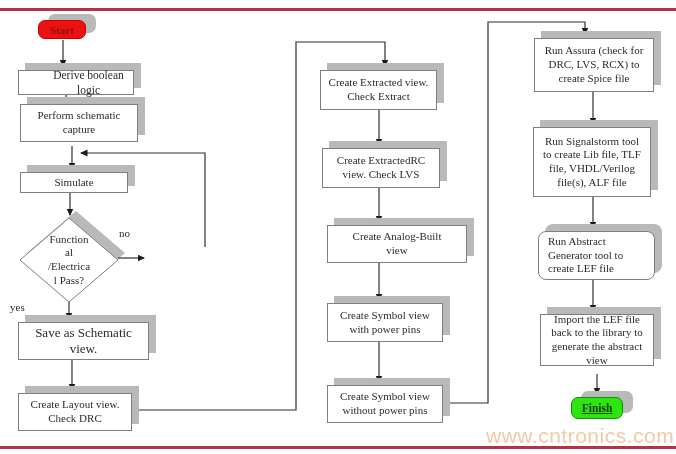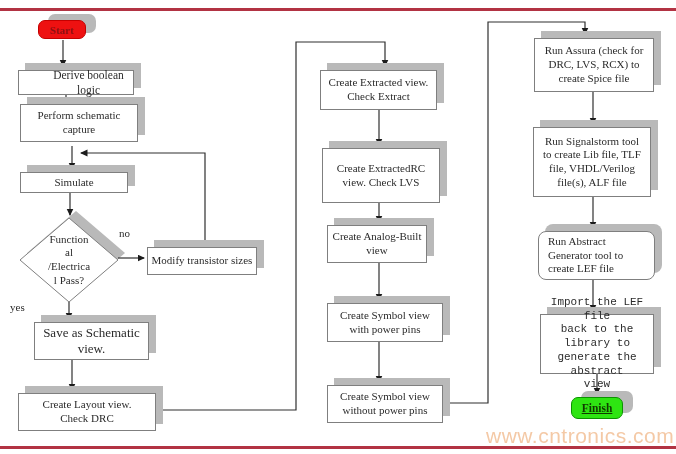--- a/index.html
+++ b/index.html
@@ -30,31 +30,31 @@
   }
   #node-finish{
     left:571px;top:397px;width:52px;height:22px;
     background:var(--finish_fill,#2ee512);border:1.5px solid #0a9400;
     color:#103a00;font-size:11.5px;text-decoration:underline;
   }
   #node-derive{left:18px;top:70px;width:116px;height:25px;font-size:11.5px;padding-left:25px;}
   #node-perform{left:20px;top:104px;width:118px;height:38px;}
   #node-simulate{left:20px;top:172px;width:108px;height:21px;}
   #node-modify{left:147px;top:247px;width:110px;height:28px;}
-  #node-save{left:18px;top:322px;width:115px;height:38px;font-size:13px;margin-left:16px;}
-  #node-layout{left:18px;top:393px;width:138px;height:38px;}
+  #node-save{left:18px;top:322px;width:131px;height:38px;font-size:13px;}
+  #node-layout{left:18px;top:393px;width:114px;height:38px;}
   #node-extracted{left:320px;top:70px;width:117px;height:40px;}
-  #node-extractedrc{left:322px;top:148px;width:118px;height:55px;}
-  #node-analog{left:327px;top:225px;width:100px;height:38px;}
+  #node-extractedrc{left:322px;top:148px;width:118px;height:40px;}
+  #node-analog{left:327px;top:225px;width:140px;height:38px;}
   #node-symbol-with{left:327px;top:303px;width:116px;height:39px;}
   #node-symbol-without{left:327px;top:385px;width:116px;height:38px;}
   #node-assura{left:534px;top:38px;width:120px;height:54px;}
   #node-signalstorm{left:533px;top:127px;width:118px;height:70px;}
   #node-abstract{left:538px;top:231px;width:117px;height:49px;justify-content:flex-start;text-align:left;padding-left:9px;border-radius:8px;}
-  #node-import{left:540px;top:314px;width:114px;height:60px;font-family:Liberation Mono, monospace;}
+  #node-import{left:540px;top:314px;width:114px;height:52px;}
   #decision-label{
     position:absolute;left:30px;top:226px;width:78px;height:68px;z-index:2;
     display:flex;align-items:center;justify-content:center;text-align:center;
     font-size:11px;line-height:1.25;color:#2b2b2b;white-space:pre-line;
   }
   .branch-label{position:absolute;z-index:2;font-size:11px;color:#2b2b2b;}
   #label-no{left:119px;top:227px;}
   #label-yes{left:10px;top:301px;}
   #watermark{
     position:absolute;left:486px;top:424px;z-index:3;
@@ -116,21 +116,20 @@
 
   <div id="decision-label">Function
 al
 /Electrica
 l Pass?</div>
 
   <div id="label-no" class="branch-label">no</div>
 
   <div id="label-yes" class="branch-label">yes</div>
 
-  <div id="node-modify" class="node">Modify transistor sizes</div>
 
   <div id="node-save" class="node">Save as Schematic
 view.</div>
 
   <div id="node-layout" class="node">Create Layout view.
 Check DRC</div>
 
   <div id="node-extracted" class="node">Create Extracted view.
 Check Extract</div>
 

